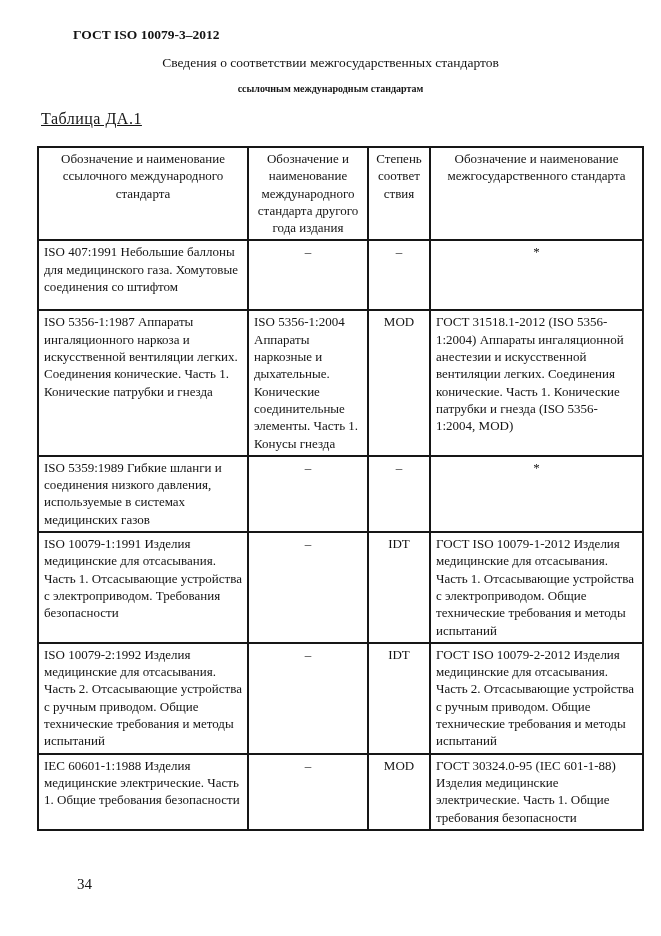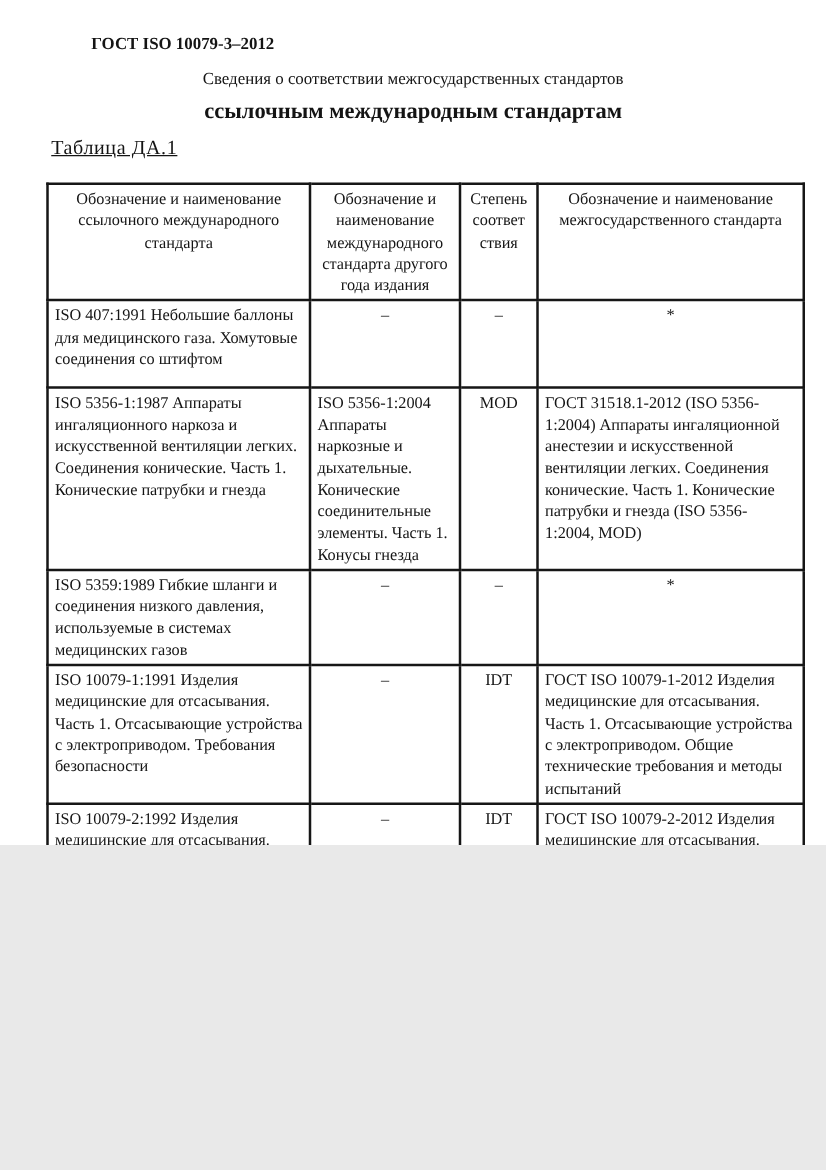--- a/index.html
+++ b/index.html
@@ -4,21 +4,21 @@
 <style>
   * { margin: 0; padding: 0; box-sizing: border-box; }
   html, body { background: #e9e9e9; }
   body {
     width: 661px; height: 936px;
     font-family: "Liberation Serif", "DejaVu Serif", serif;
     color: #141414;
   }
   .page {
     position: relative;
-    width: 661px; height: 676px;
+    width: 661px; height: 936px;
     background: #ffffff;
     padding-top: 27px;
     overflow: hidden;
   }
   .doc-code {
     margin-left: 73px;
     font-weight: bold;
     font-size: 13.5px;
     line-height: 15px;
   }
@@ -33,21 +33,21 @@
     margin-top: 13px;
     text-align: center;
     font-weight: normal;
     font-size: 13.5px;
     line-height: 15px;
   }
   .main-title-2 {
     margin-top: 11px;
     text-align: center;
     font-weight: bold;
-    font-size: 18px;
+    font-size: 10px;
     line-height: 15px;
   }
   .table-caption {
     margin-top: 15px;
     margin-left: 41px;
     font-size: 16px;
     line-height: 15px;
     letter-spacing: 0.5px;
     text-decoration: underline;
   }
@@ -145,18 +145,24 @@
         <td class="c">–</td>
         <td class="c">IDT</td>
         <td>ГОСТ ISO 10079-1-2012 Изделия медицинские для отсасывания. Часть 1. Отсасывающие устройства с электроприводом. Общие технические требования и методы испытаний</td>
       </tr>
       <tr>
         <td>ISO 10079-2:1992 Изделия медицинские для отсасывания. Часть 2. Отсасывающие устройства с ручным приводом. Общие технические требования и методы испытаний</td>
         <td class="c">–</td>
         <td class="c">IDT</td>
         <td>ГОСТ ISO 10079-2-2012 Изделия медицинские для отсасывания. Часть 2. Отсасывающие устройства с ручным приводом. Общие технические требования и методы испытаний</td>
       </tr>
+      <tr>
+        <td>IEC 60601-1:1988 Изделия медицинские электрические. Часть 1. Общие требования безопасности</td>
+        <td class="c">–</td>
+        <td class="c">MOD</td>
+        <td>ГОСТ 30324.0-95 (IEC 601-1-88) Изделия медицинские электрические. Часть 1. Общие требования безопасности</td>
+      </tr>
     </tbody>
   </table>
 
   <div class="page-number">34</div>
 
 </div>
 
 </body></html>

